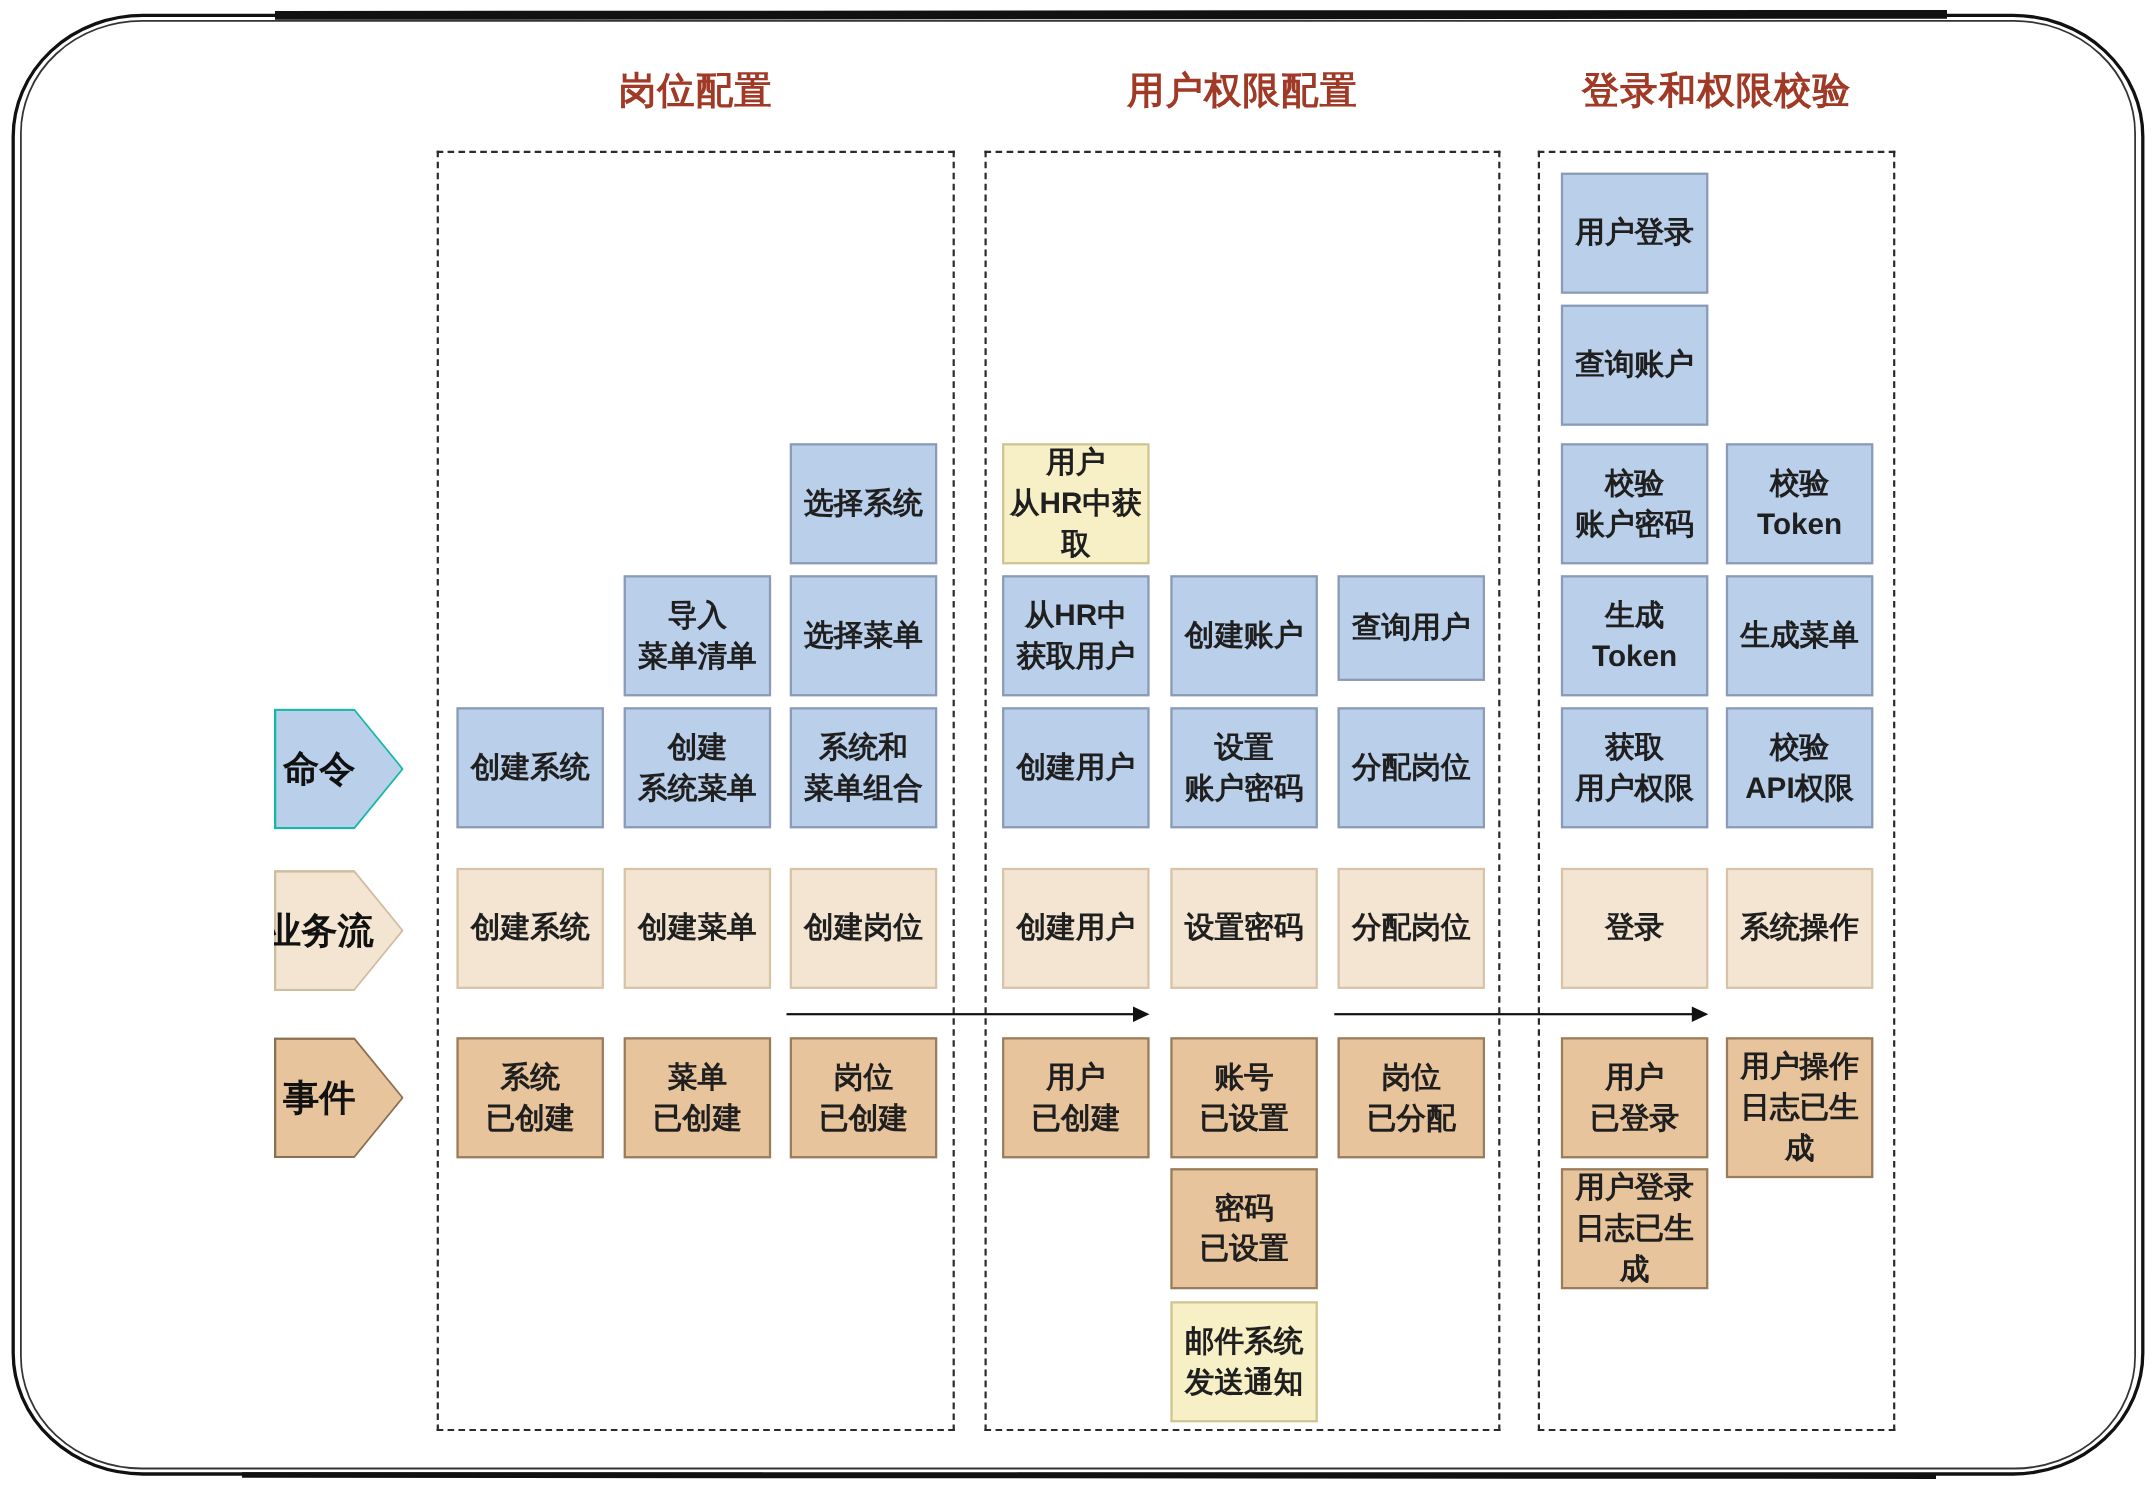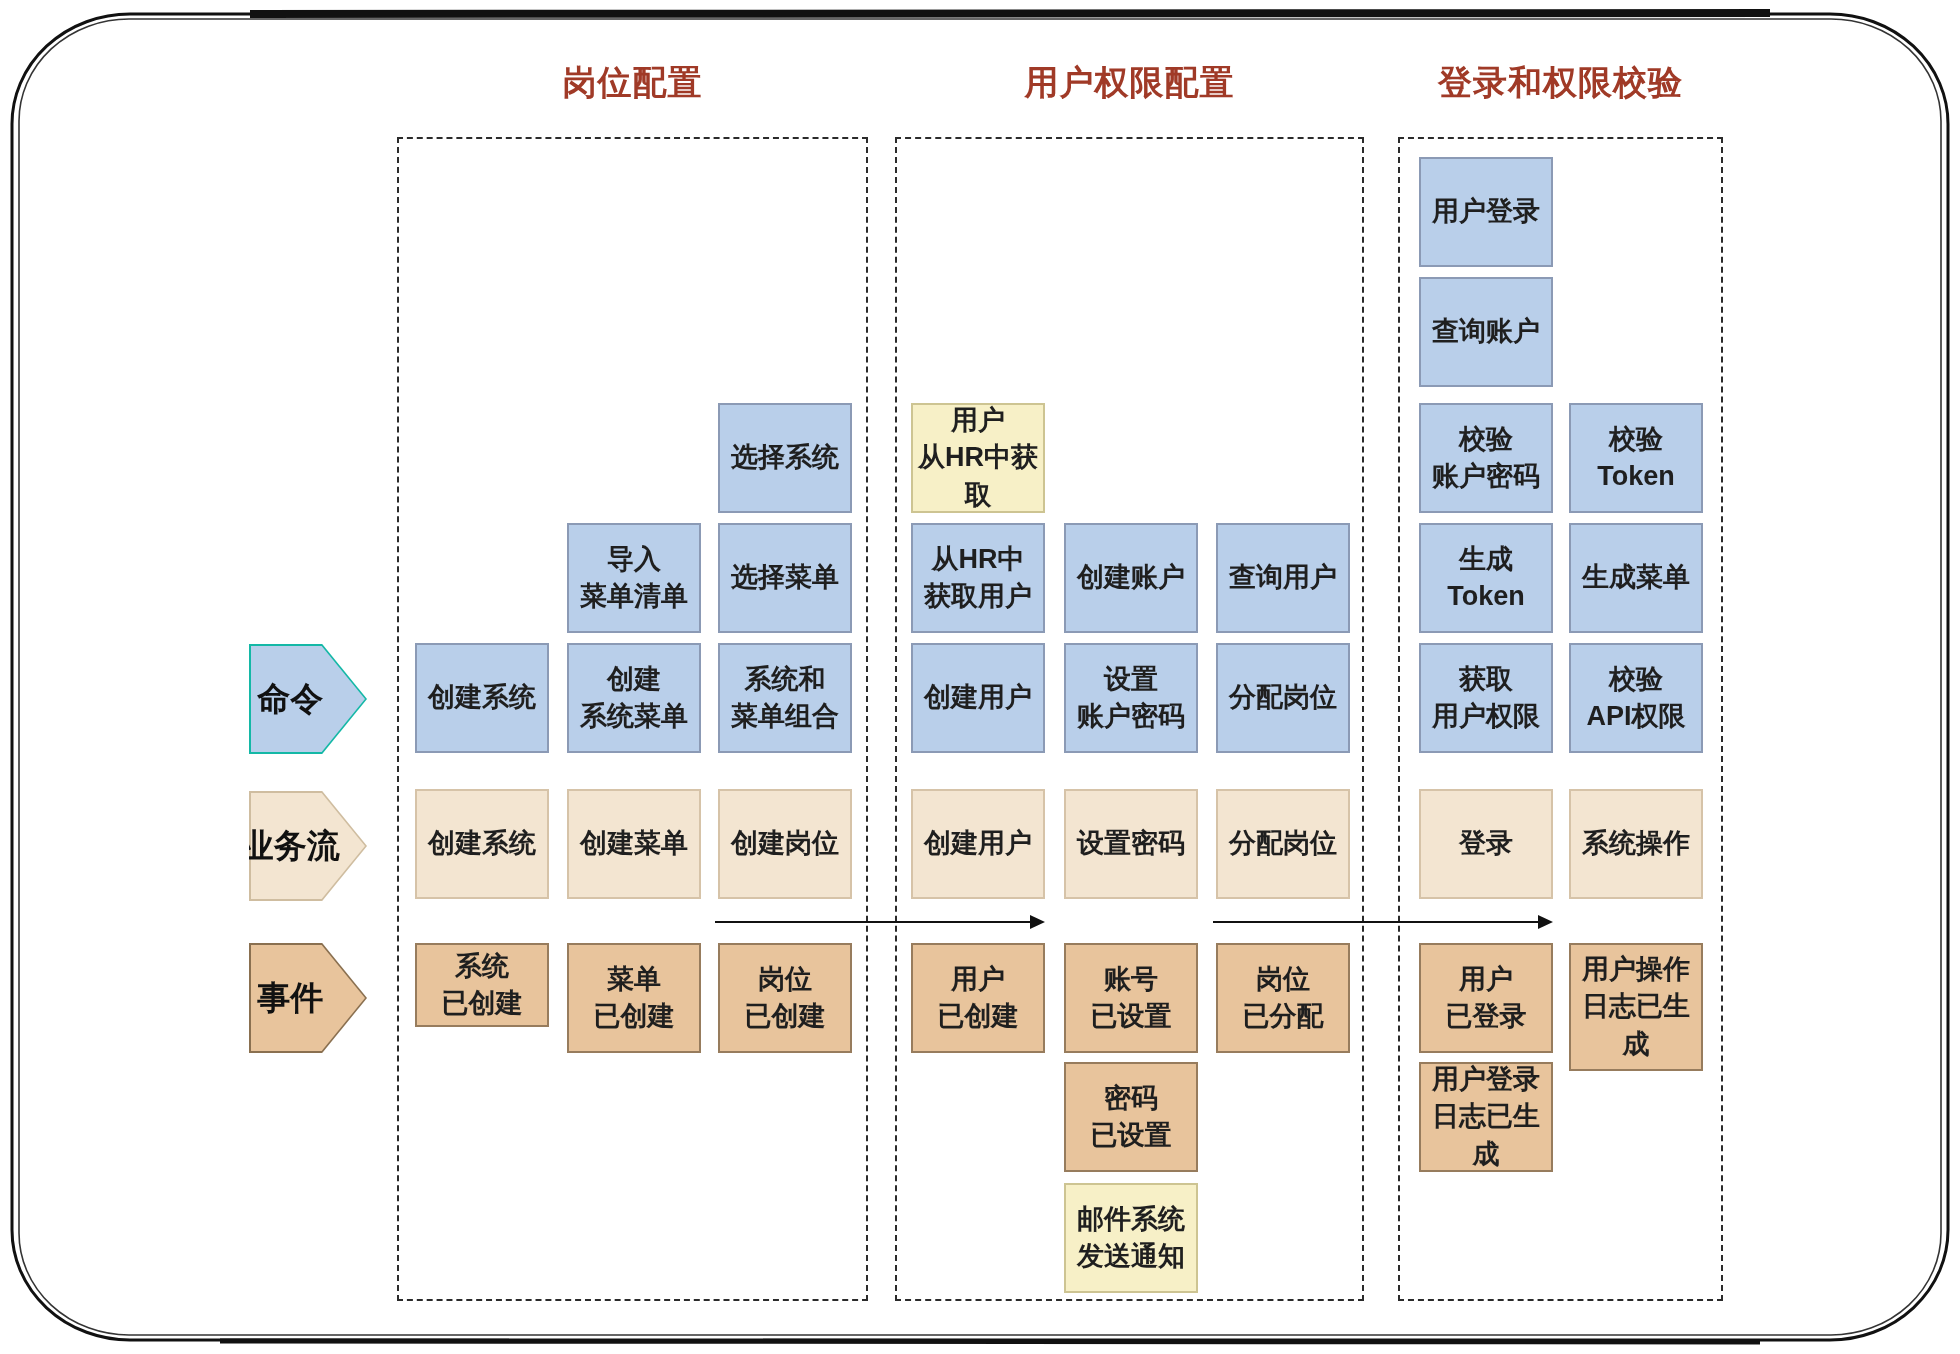--- a/index.html
+++ b/index.html
@@ -100,34 +100,34 @@
 菜单清单</div>
       <div class="note command" style="left: 718px; top: 523px; width: 134px; height: 110px;">选择菜单</div>
       <div class="note command" style="left: 415px; top: 643px; width: 134px; height: 110px;">创建系统</div>
       <div class="note command" style="left: 567px; top: 643px; width: 134px; height: 110px;">创建
 系统菜单</div>
       <div class="note command" style="left: 718px; top: 643px; width: 134px; height: 110px;">系统和
 菜单组合</div>
       <div class="note flow" style="left: 415px; top: 789px; width: 134px; height: 110px;">创建系统</div>
       <div class="note flow" style="left: 567px; top: 789px; width: 134px; height: 110px; text-align: center;">创建菜单</div>
       <div class="note flow" style="left: 718px; top: 789px; width: 134px; height: 110px;">创建岗位</div>
-      <div class="note event" style="left: 415px; top: 943px; width: 134px; height: 84px;">系统
+      <div class="note event" style="left: 415px; top: 943px; width: 134px; height: 110px;">系统
 已创建</div>
       <div class="note event" style="left: 567px; top: 943px; width: 134px; height: 110px;">菜单
 已创建</div>
       <div class="note event" style="left: 718px; top: 943px; width: 134px; height: 110px;">岗位
 已创建</div>
       <div class="section" style="left: 895px; top: 137px; width: 469px; height: 1164px;"></div>
       <div class="section-header" style="left: 1129.5px; top: 60px;">用户权限配置</div>
       <div class="note external" style="left: 911px; top: 403px; width: 134px; height: 110px;">用户
 从HR中获取</div>
       <div class="note command" style="left: 911px; top: 523px; width: 134px; height: 110px;">从HR中
 获取用户</div>
       <div class="note command" style="left: 1064px; top: 523px; width: 134px; height: 110px;">创建账户</div>
-      <div class="note command" style="left: 1216px; top: 523px; width: 134px; height: 110px;">查询用户</div>
+      <div class="note command" style="left: 1216px; top: 523px; width: 134px; height: 96px;">查询用户</div>
       <div class="note command" style="left: 911px; top: 643px; width: 134px; height: 110px;">创建用户</div>
       <div class="note command" style="left: 1064px; top: 643px; width: 134px; height: 110px;">设置
 账户密码</div>
       <div class="note command" style="left: 1216px; top: 643px; width: 134px; height: 110px;">分配岗位</div>
       <div class="note flow" style="left: 911px; top: 789px; width: 134px; height: 110px;">创建用户</div>
       <div class="note flow" style="left: 1064px; top: 789px; width: 134px; height: 110px;">设置密码</div>
       <div class="note flow" style="left: 1216px; top: 789px; width: 134px; height: 110px;">分配岗位</div>
       <div class="note event" style="left: 911px; top: 943px; width: 134px; height: 110px;">用户
 已创建</div>
       <div class="note event" style="left: 1064px; top: 943px; width: 134px; height: 110px;">账号

